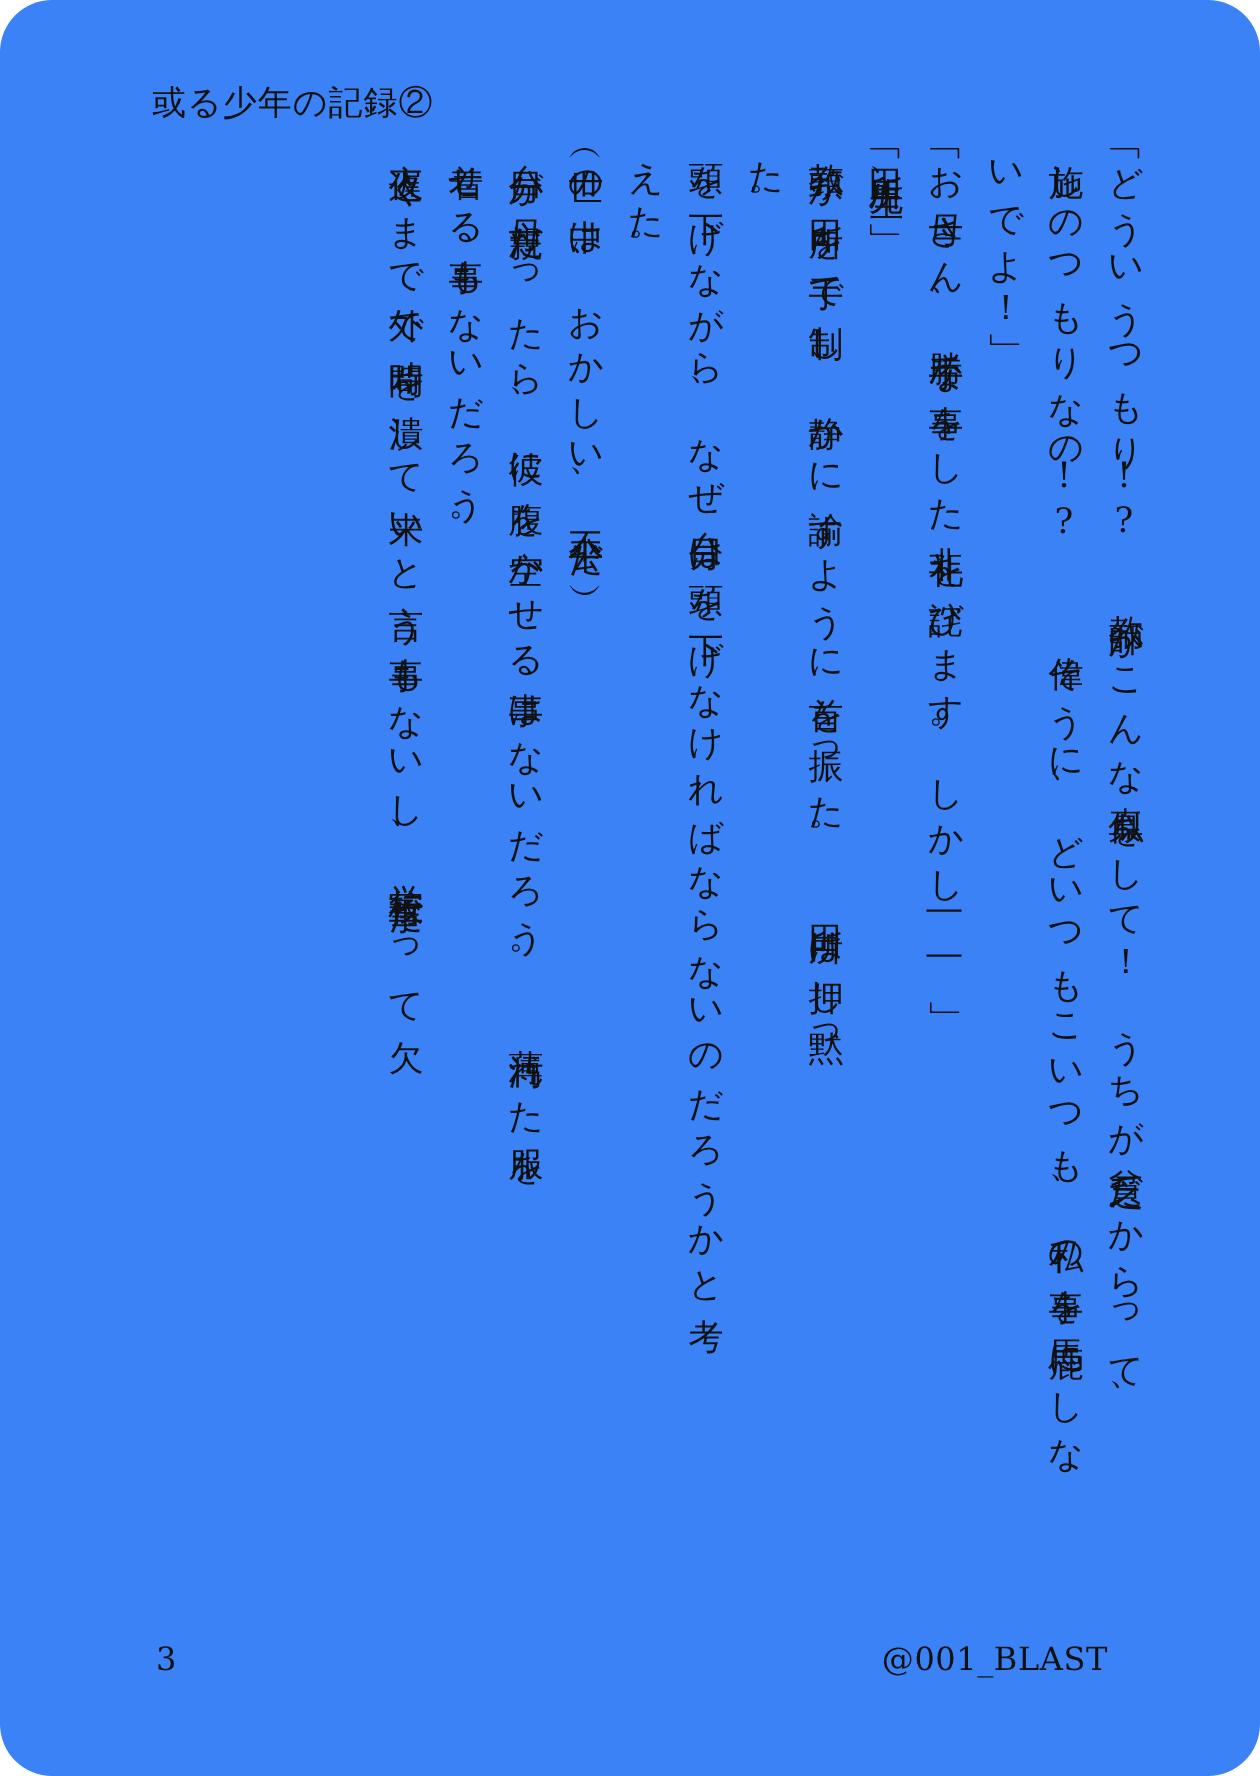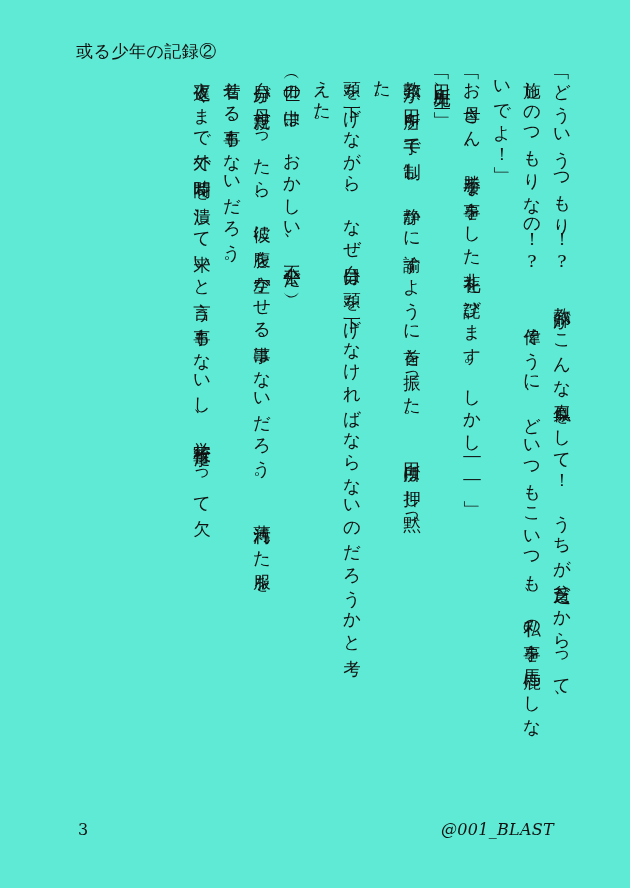--- a/index.html
+++ b/index.html
@@ -14,21 +14,22 @@
     color: #111111;
     position: relative;
     overflow: hidden;
   }
   .page {
     position: absolute;
     left: 0;
     top: 0;
     width: 630px;
     height: 888px;
-    background: #5eead4;
+    background: #3b82f6;
+    border-radius: 26px;
   }
   
   .header-title {
     position: absolute;
     left: 76px;
     top: 40px;
     font-size: 17px;
     letter-spacing: 0.5px;
     color: #111;
     white-space: nowrap;
@@ -69,21 +70,20 @@
     font-size: 16px;
     color: #111;
   }
   .footer-handle {
     position: absolute;
     right: 76px;
     top: 820px;
     font-size: 16px;
     color: #111;
     letter-spacing: 0.3px;
-    font-style: italic;
   }
 </style>
 </head>
 <body>
 
 <div class="page">
 
   <div class="header-title">或る少年の記録②</div>
 
   <div class="body-area">

